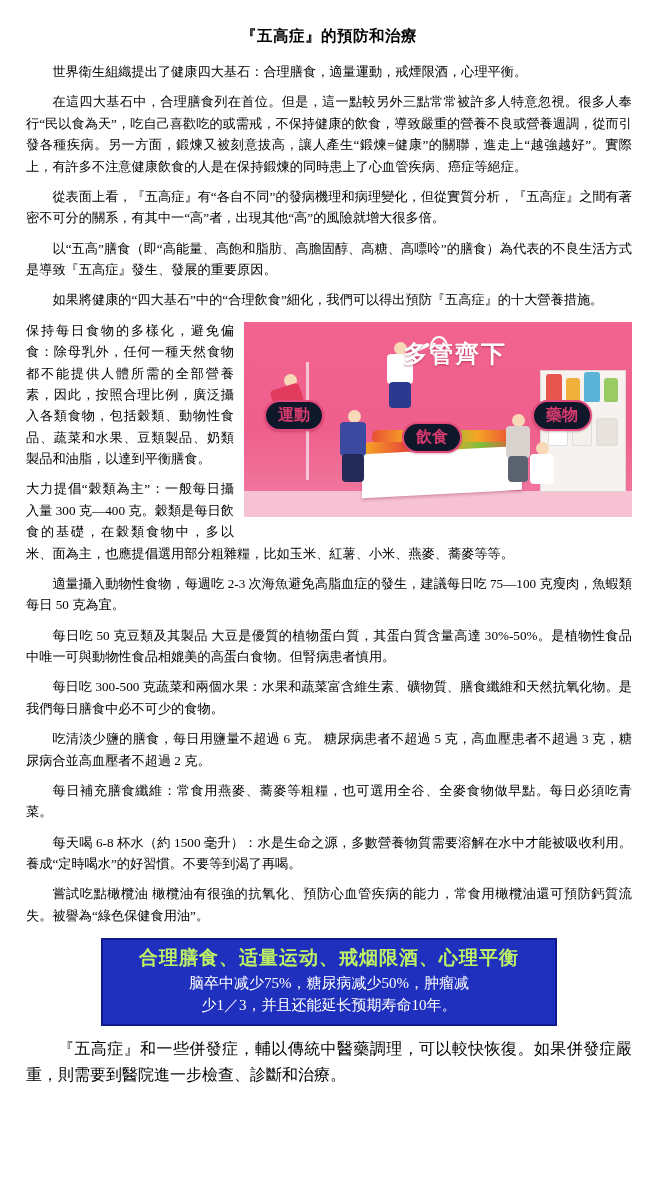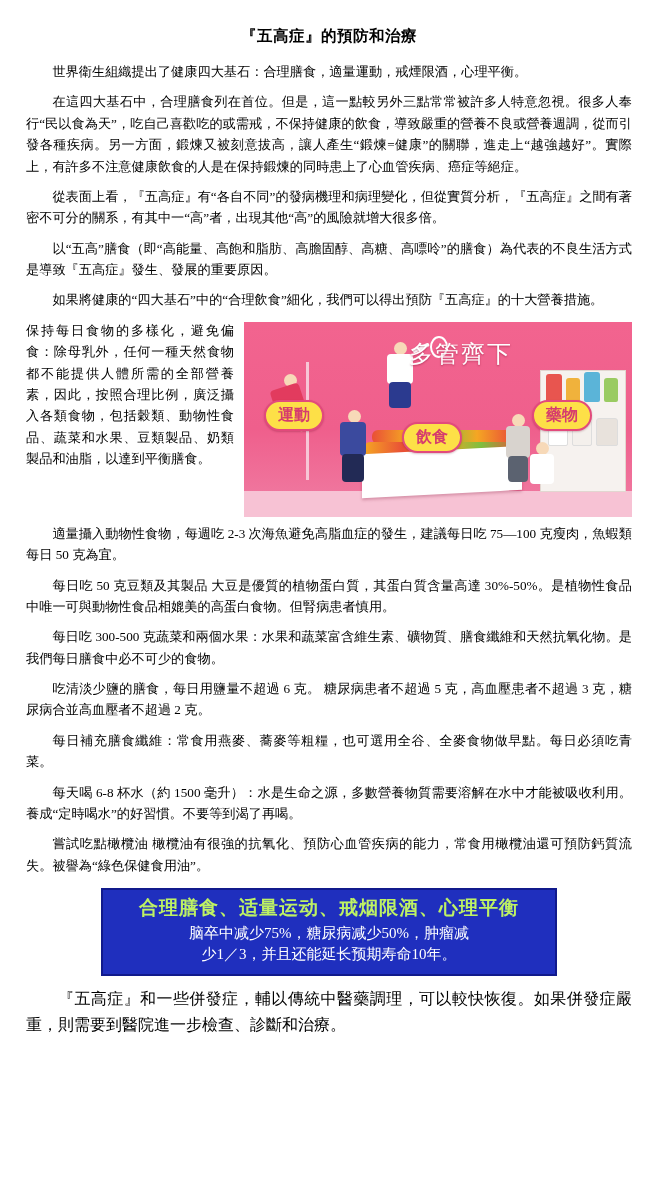--- a/index.html
+++ b/index.html
@@ -55,32 +55,32 @@
   }
   
   .fig-bg-left {
     position: absolute;
     left: 0; top: 0; bottom: 0;
     width: 100%;
     background: linear-gradient(180deg,#f2648f 0%, #ef5f8c 55%, #f07ea4 100%);
   }
   .fig-title {
     position: absolute;
-    left: 165px;
+    left: 159px;
     top: 16px;
     font-size: 24px;
-    font-weight: normal;
+    font-weight: bold;
     color: #ffffff;
     letter-spacing: 2px;
     font-family: "Liberation Serif", "DejaVu Serif", serif;
     text-shadow: 0 1px 2px rgba(120,0,40,.45);
   }
   .fig-tag {
     position: absolute;
-    background: #fde047;
+    background: #0f172a;
     border: 2px solid #e24a7c;
     border-radius: 16px;
     color: #d63b6e;
     font-size: 16px;
     font-weight: bold;
     padding: 3px 12px;
     font-family: "Liberation Serif", "DejaVu Serif", serif;
     box-shadow: 0 1px 2px rgba(100,0,30,.25);
   }
   .fig-tag.sport { left: 20px; top: 78px; }
@@ -236,20 +236,21 @@
       <div class="p-head" style="left:292px; top:120px;"></div>
       <div class="p-body" style="left:286px; top:132px; width:24px; height:30px; background:#ffffff;"></div>
 
       <div class="fig-title">多管齊下</div>
       <div class="fig-tag sport">運動</div>
       <div class="fig-tag diet">飲食</div>
       <div class="fig-tag drug">藥物</div>
     </div>
 
     <p class="para noindent">保持每日食物的多樣化，避免偏食：除母乳外，任何一種天然食物都不能提供人體所需的全部營養素，因此，按照合理比例，廣泛攝入各類食物，包括穀類、動物性食品、蔬菜和水果、豆類製品、奶類製品和油脂，以達到平衡膳食。</p>
+    <p class="para noindent">大力提倡“穀類為主”：一般每日攝入量 300 克—400 克。穀類是每日飲食的基礎，在穀類食物中，多以米、面為主，也應提倡選用部分粗雜糧，比如玉米、紅薯、小米、燕麥、蕎麥等等。</p>
   </div>
 
   <p class="para">適量攝入動物性食物，每週吃 2-3 次海魚避免高脂血症的發生，建議每日吃 75—100 克瘦肉，魚蝦類每日 50 克為宜。</p>
   <p class="para">每日吃 50 克豆類及其製品 大豆是優質的植物蛋白質，其蛋白質含量高達 30%-50%。是植物性食品中唯一可與動物性食品相媲美的高蛋白食物。但腎病患者慎用。</p>
   <p class="para">每日吃 300-500 克蔬菜和兩個水果：水果和蔬菜富含維生素、礦物質、膳食纖維和天然抗氧化物。是我們每日膳食中必不可少的食物。</p>
   <p class="para">吃清淡少鹽的膳食，每日用鹽量不超過 6 克。 糖尿病患者不超過 5 克，高血壓患者不超過 3 克，糖尿病合並高血壓者不超過 2 克。</p>
   <p class="para">每日補充膳食纖維：常食用燕麥、蕎麥等粗糧，也可選用全谷、全麥食物做早點。每日必須吃青菜。</p>
   <p class="para">每天喝 6-8 杯水（約 1500 毫升）：水是生命之源，多數營養物質需要溶解在水中才能被吸收利用。養成“定時喝水”的好習慣。不要等到渴了再喝。</p>
   <p class="para">嘗試吃點橄欖油 橄欖油有很強的抗氧化、預防心血管疾病的能力，常食用橄欖油還可預防鈣質流失。被譽為“綠色保健食用油”。</p>
 

